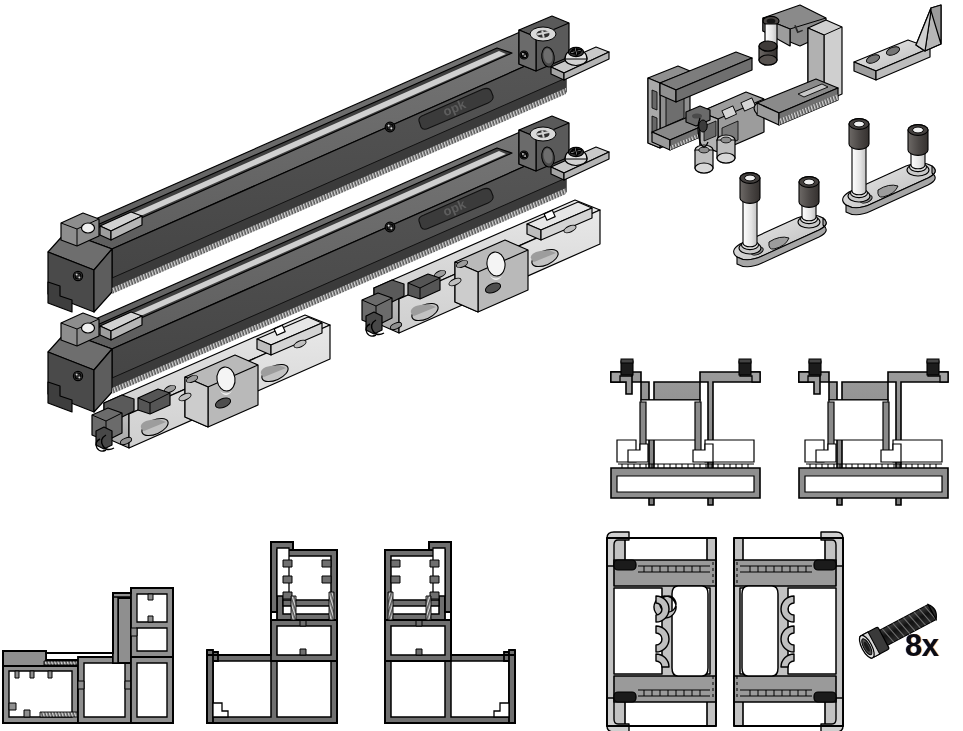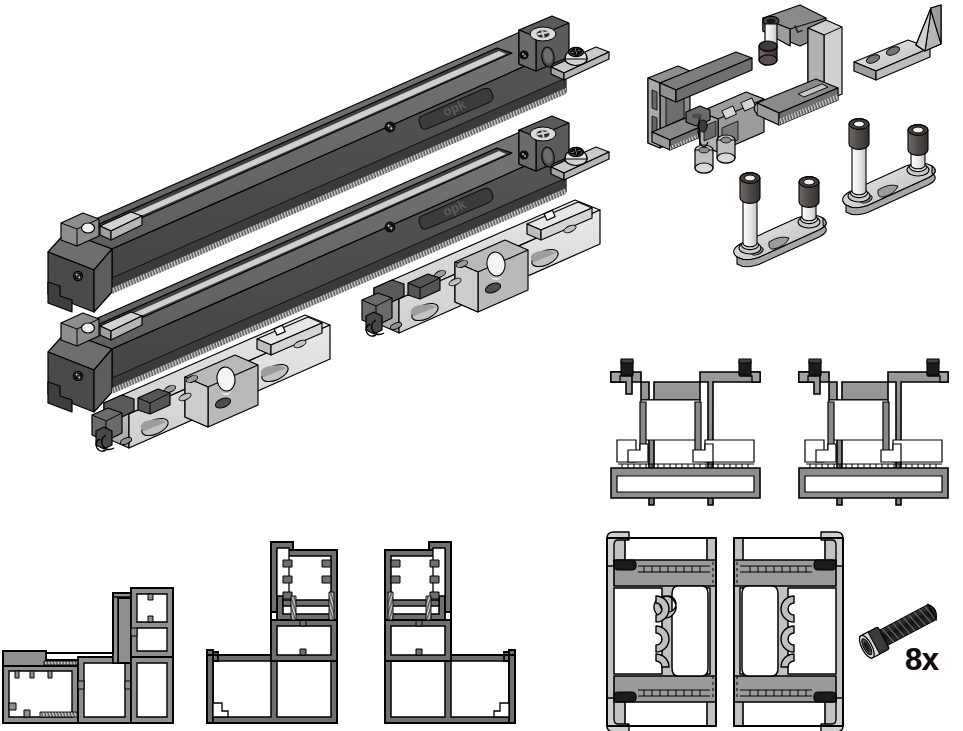--- a/index.html
+++ b/index.html
@@ -727,15 +727,15 @@
     <rect x="862" y="622" width="21" height="25" rx="2" fill="#3a3a3a" stroke="#000" stroke-width="1.2"></rect>
     <rect x="866" y="622" width="6" height="25" fill="#d9d9d9" stroke="#000" stroke-width="1"></rect>
 
     <ellipse cx="864" cy="634.5" rx="5" ry="12.5" fill="#e2e2e2" stroke="#000" stroke-width="1.2"></ellipse>
     <ellipse cx="864" cy="634.5" rx="3.2" ry="9" fill="#4a4a4a" stroke="#000" stroke-width="1"></ellipse>
     <ellipse cx="864" cy="634.5" rx="1.8" ry="5.4" fill="#1a1a1a" stroke="none"></ellipse>
   </g>
 
 </svg>
 
-<div class="qty-label" style="left:905px; top:644px;">8x</div>
+<div class="qty-label" style="left:905px; top:630px;">8x</div>
 
 </div>
 
 </body></html>

